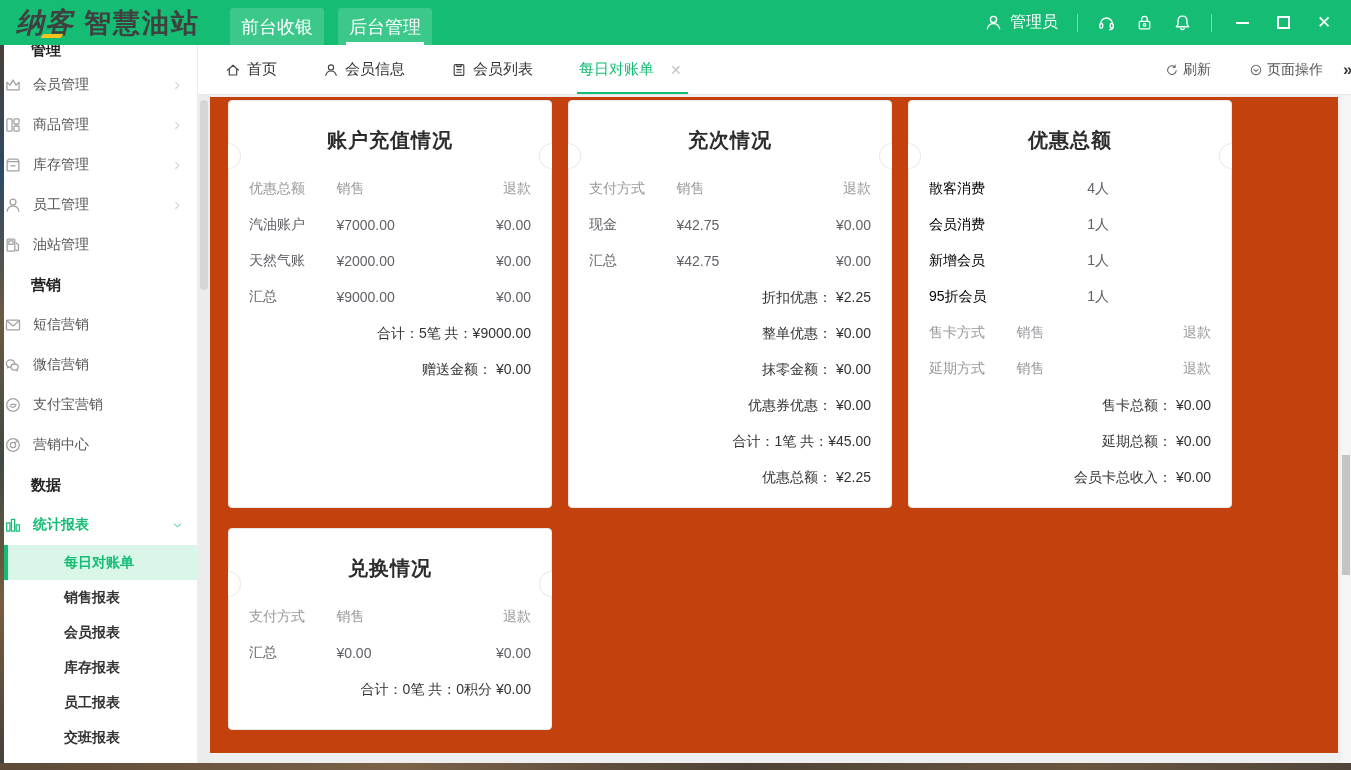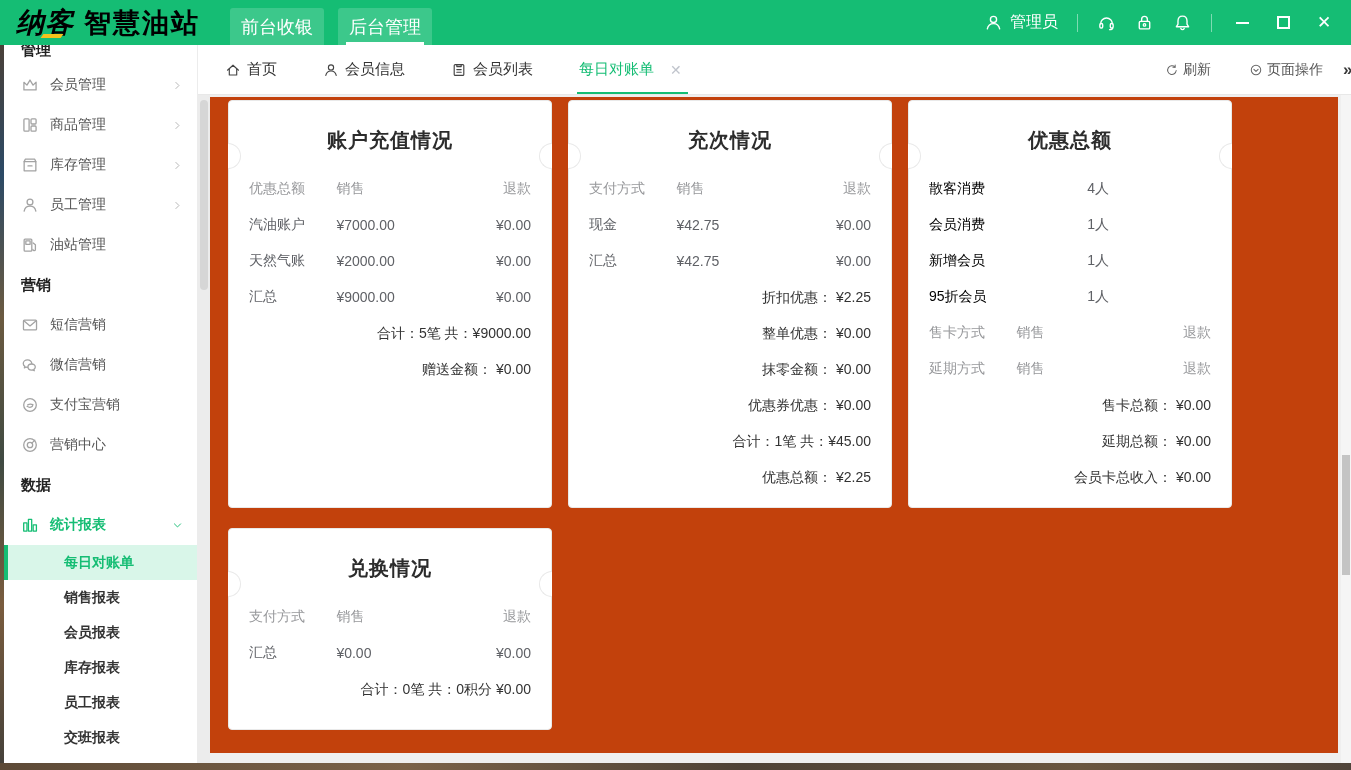--- a/index.html
+++ b/index.html
@@ -10,21 +10,21 @@
     background:#efefef;
   }
   .icon { display:inline-block; }
   .icon svg { width:100%; height:100%; display:block; }
 
   
   #app-header {
     position:absolute; left:0; top:0; width:1351px; height:45px;
     background:#15bd74; display:flex; align-items:center; z-index:6;
   }
-  .logo { display:flex; align-items:baseline; margin-left:16px; color:#000000; white-space:nowrap; }
+  .logo { display:flex; align-items:baseline; margin-left:16px; color:#404040; white-space:nowrap; }
   .logo-primary { font-size:28px; font-weight:bold; font-style:italic; position:relative; letter-spacing:1px; }
   .logo-primary::after { content:""; position:absolute; left:26px; bottom:4px; width:20px; height:4px;
     background:#f6c21c; transform:skewX(-35deg); }
   .logo-secondary { font-size:27px; font-weight:bold; margin-left:10px; letter-spacing:2px; }
   .nav-tabs { display:flex; margin-left:30px; height:45px; align-items:flex-end; gap:14px; }
   .nav-tab { height:37px; width:94px; background:rgba(255,255,255,.17); color:#fff; font-size:18px;
     display:flex; align-items:center; justify-content:center; border-radius:3px 3px 0 0;
     position:relative; cursor:pointer; }
   .nav-tab.active::after { content:""; position:absolute; bottom:0; left:8px; right:8px; height:3px; background:#fff; }
   .header-right { margin-left:auto; display:flex; align-items:center; gap:19px; margin-right:16px; color:#fff; }
@@ -38,25 +38,25 @@
 
   
   #desktop-left { position:absolute; left:0; top:45px; width:4px; height:718px;
     background:linear-gradient(180deg,#4a4038,#2c4a66 18%,#6b5a40 38%,#3f4a42 58%,#7a5c3e 78%,#45413a); z-index:5; }
   #desktop-bottom { position:absolute; left:0; top:763px; width:1351px; height:7px;
     background:linear-gradient(90deg,#5d4a37,#7b6248 30%,#4e4236 55%,#6a563f 80%,#50443a); z-index:7; }
 
   
   #sidebar { position:absolute; left:4px; top:45px; width:194px; height:718px; background:#fff;
     border-right:1px solid #ececec; z-index:4; overflow:hidden; }
-  .side-section { height:40px; display:flex; align-items:center; padding-left:17px;
+  .side-section { height:40px; display:flex; align-items:center; padding-left:27px;
     font-size:15px; font-weight:bold; color:#222; overflow:hidden; }
   .side-section.clipped { height:20px; }
   .side-section.clipped .side-section-label { margin-top:-10px; }
-  .side-item { height:40px; display:flex; align-items:center; padding-left:17px; cursor:pointer; }
+  .side-item { height:40px; display:flex; align-items:center; cursor:pointer; }
   .side-icon { width:18px; height:18px; color:#a3a3a3; flex:0 0 auto; }
   .side-label { margin-left:11px; font-size:14px; color:#555; }
   .side-chevron { margin-left:auto; margin-right:13px; width:13px; height:13px; color:#b3b3b3; }
   .side-item.highlight .side-icon, .side-item.highlight .side-label,
   .side-item.highlight .side-chevron { color:#15bd74; }
   .side-item.highlight .side-label { font-weight:bold; }
   .side-subitem { height:35px; display:flex; align-items:center; padding-left:60px;
     font-size:14px; font-weight:600; color:#333; cursor:pointer; }
   .side-subitem.active { background:#d9f6e9; color:#15bd74; border-left:4px solid #15bd74; padding-left:56px; }
 

